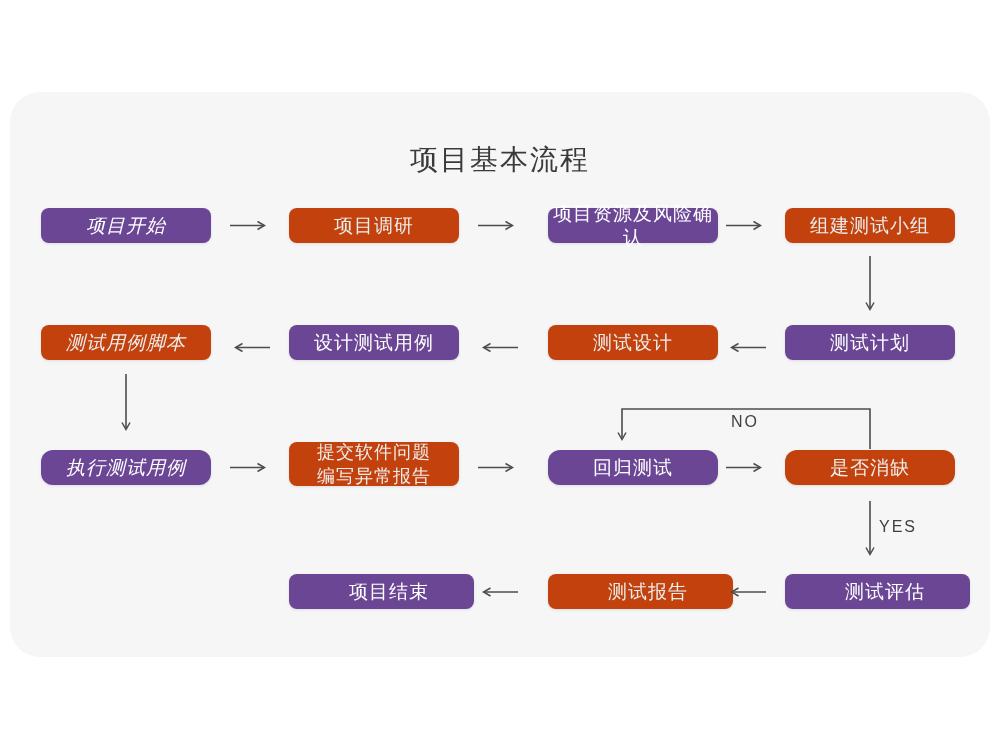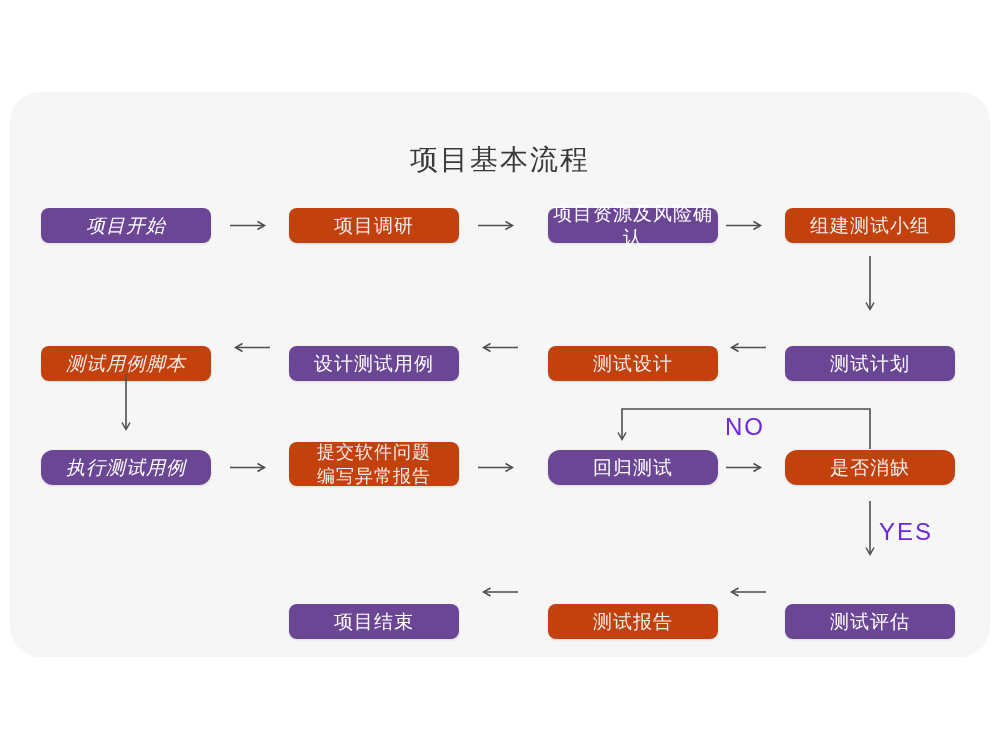--- a/index.html
+++ b/index.html
@@ -18,25 +18,25 @@
   .node{
     position:absolute;width:170px;height:35px;border-radius:8px;
     display:flex;align-items:center;justify-content:center;
     font-size:19px;letter-spacing:1px;text-align:center;
     white-space:pre-line;line-height:24px;
     box-shadow:0 1px 3px rgba(0,0,0,0.10);
   }
   .purple{background:#6b4694;color:#ffffff;}
   .gray{background:#c2410c;color:#ededed;}
   .c1{left:41px;font-style:italic;} .c2{left:289px;} .c3{left:537px;margin-left:11px;} .c4{left:785px;}
-  .r1{top:208px;} .r2{top:346px;} .r3{top:450px;border-radius:12px;} .r4{top:604px;}
+  .r1{top:208px;} .r2{top:325px;} .r3{top:450px;border-radius:12px;} .r4{top:574px;padding-left:15px;}
   .tall{top:442px;height:44px;font-size:18px;}
   .arrows{position:absolute;left:0;top:0;width:1000px;height:750px;pointer-events:none;}
   .edge-label{
-    position:absolute;font-size:24px;color:#6d28d9;letter-spacing:2px;
+    position:absolute;font-size:16px;color:#404040;letter-spacing:2px;
   }
   .no-label{left:700px;top:413px;width:90px;text-align:center;}
   .yes-label{left:879px;top:518px;}
 </style>
 </head>
 <body>
 
 <div class="card"></div>
 
 <div class="title">项目基本流程</div>

